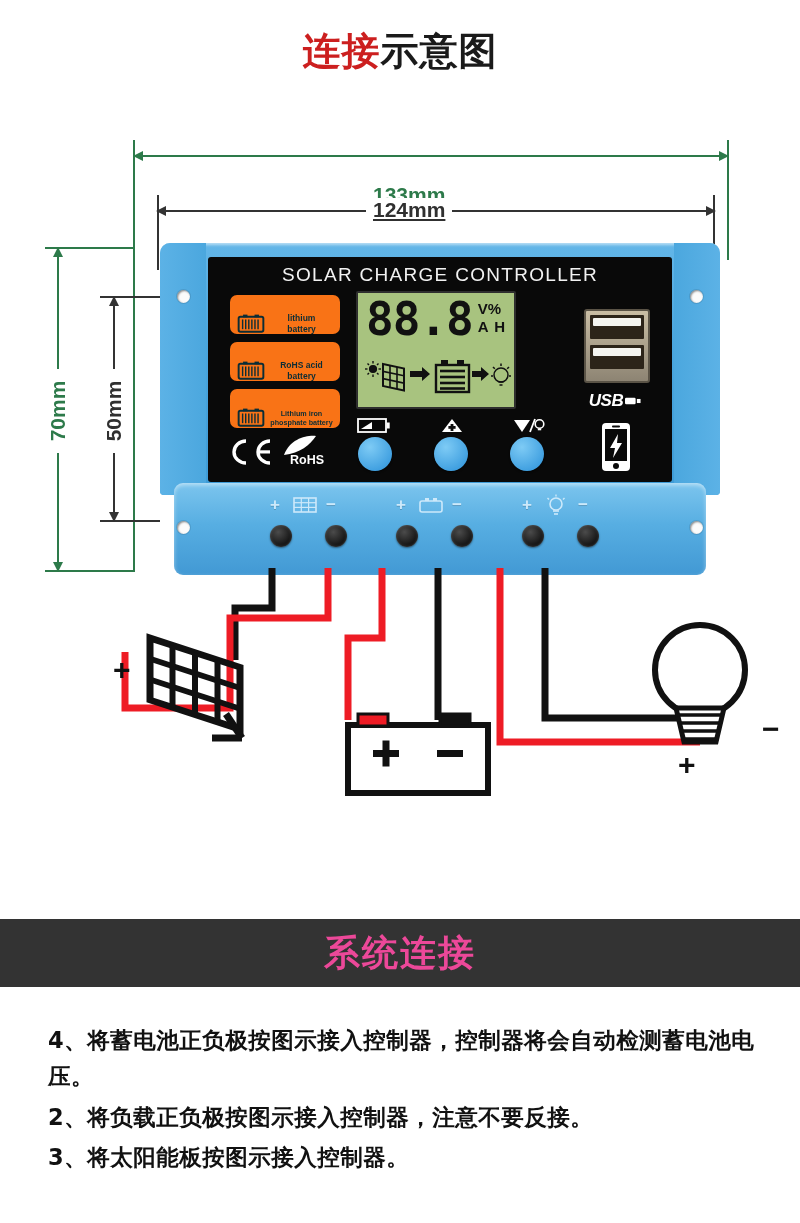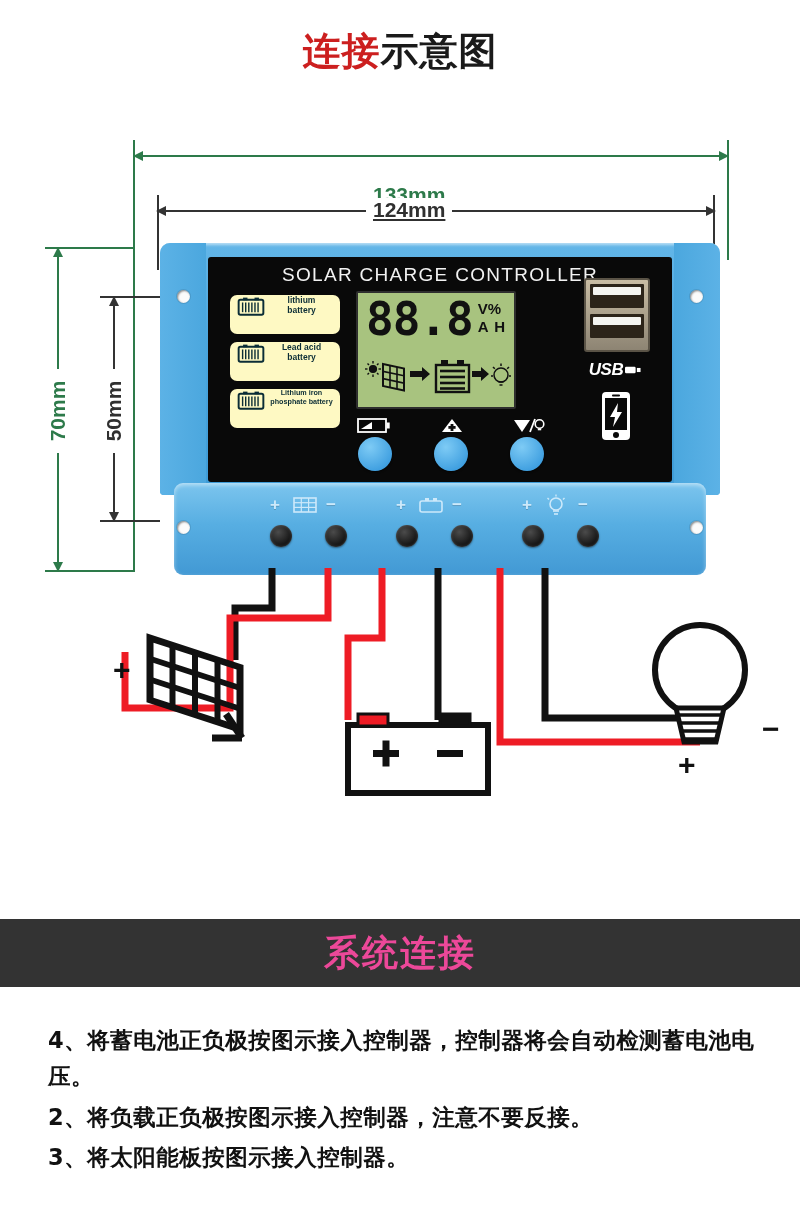--- a/index.html
+++ b/index.html
@@ -75,22 +75,22 @@
   .panel-title {
     position: absolute; left: 0; top: 7px; width: 464px; text-align: center;
     color: #f2f2f2; font-size: 19px; letter-spacing: 1.3px; font-weight: 400;
     font-family: "Liberation Sans", sans-serif; white-space: nowrap;
   }
 
   
   .chips { position: absolute; left: 22px; top: 38px; width: 110px; }
   .chip {
     position: relative; width: 110px; height: 39px; margin-bottom: 8px;
-    background: #fef9c3; border-radius: 7px;
-    display: flex; align-items: flex-start;
+    background: #f97316; border-radius: 7px;
+    display: flex; align-items: flex-end;
   }
   .chip-icon { width: 30px; height: 22px; margin-left: 6px; flex: 0 0 auto; }
   .chip-text {
     flex: 1; text-align: center; color: #0b2d36;
     font-size: 8.5px; line-height: 1.22; font-weight: 600;
     font-family: "Liberation Sans", sans-serif; padding-right: 3px;
   }
   .chip.small .chip-text { font-size: 7.2px; }
 
   
@@ -118,21 +118,21 @@
   .btn {
     position: absolute; width: 34px; height: 34px; border-radius: 50%;
     background: radial-gradient(circle at 35% 30%, #7ecbf5, #3f9fe0 75%, #2f8ccc);
     box-shadow: 0 1px 2px rgba(0,0,0,.6);
   }
   .btn-ico { position: absolute; width: 36px; height: 17px; }
 
   .marks { position: absolute; left: 18px; top: 176px; width: 120px; height: 40px; }
 
   
-  .usb-block { position: absolute; right: 16px; top: 21px; width: 80px; height: 180px; text-decoration: underline; }
+  .usb-block { position: absolute; right: 16px; top: 52px; width: 80px; height: 180px; text-decoration: underline; }
   .usb-port {
     position: absolute; left: 8px; top: 0; width: 66px; height: 74px;
     background: linear-gradient(180deg,#c9bda4,#8d8473);
     border: 2px solid #5a5346; border-radius: 3px; padding: 4px;
   }
   .usb-slot {
     height: 24px; background: #2c2419; border-radius: 1px; margin-bottom: 6px;
     position: relative; overflow: hidden;
   }
   .usb-tongue {
@@ -276,21 +276,21 @@
                 <line x1="7.5" y1="8" x2="7.5" y2="19"></line>
                   <line x1="11" y1="8" x2="11" y2="19"></line>
                 <line x1="14.5" y1="8" x2="14.5" y2="19"></line>
                   <line x1="18" y1="8" x2="18" y2="19"></line>
                 <line x1="21.5" y1="8" x2="21.5" y2="19"></line>
                   <line x1="25" y1="8" x2="25" y2="19"></line>
               </g>
             </svg>
           </span>
           <span class="chip-text">
-            <span>Lead acid</span><br>
+            <span>RoHS acid</span><br>
             <span>battery</span>
           </span>
         </div>
 
         <div class="chip small">
           <span class="chip-icon">
             <svg viewBox="0 0 34 24" width="30" height="22">
               <rect x="3" y="5" width="28" height="17" rx="2" fill="none" stroke="#0b2d36" stroke-width="2.2"></rect>
               <rect x="8" y="2.5" width="5" height="3" fill="#0b2d36"></rect>
               <rect x="21" y="2.5" width="5" height="3" fill="#0b2d36"></rect>
@@ -394,20 +394,35 @@
             <circle cx="29.5" cy="7" r="4.3" fill="none" stroke="#fff" stroke-width="1.6"></circle>
             <rect x="27.8" y="11.3" width="3.4" height="2" fill="#fff"></rect>
           </svg>
         </span>
 
         <div class="btn" style="left:0px;  top:20px;"></div>
         <div class="btn" style="left:76px; top:20px;"></div>
         <div class="btn" style="left:152px; top:20px;"></div>
       </div>
 
+      <div class="marks">
+        <span style="position:absolute; left:0; top:4px;">
+          <svg viewBox="0 0 46 30" width="46" height="30">
+            <path d="M20 4 A12 11 0 1 0 20 26" fill="none" stroke="#fff" stroke-width="3.4"></path>
+            <path d="M44 4 A12 11 0 1 0 44 26" fill="none" stroke="#fff" stroke-width="3.4"></path>
+            <rect x="32" y="13.3" width="12" height="3.2" fill="#fff"></rect>
+          </svg>
+        </span>
+        <span style="position:absolute; left:54px; top:0px;">
+          <svg viewBox="0 0 62 34" width="62" height="34">
+            <path d="M4 22 C10 6 26 2 36 3 C30 12 20 20 4 22 Z" fill="#fff"></path>
+            <text x="10" y="31" font-family="Liberation Sans, sans-serif" font-size="12.5" font-weight="700" fill="#fff">RoHS</text>
+          </svg>
+        </span>
+      </div>
 
       <div class="usb-block">
         <div class="usb-port">
           <div class="usb-slot">
               <span class="usb-tongue"></span>
             </div>
           <div class="usb-slot">
               <span class="usb-tongue"></span>
             </div>
         </div>

